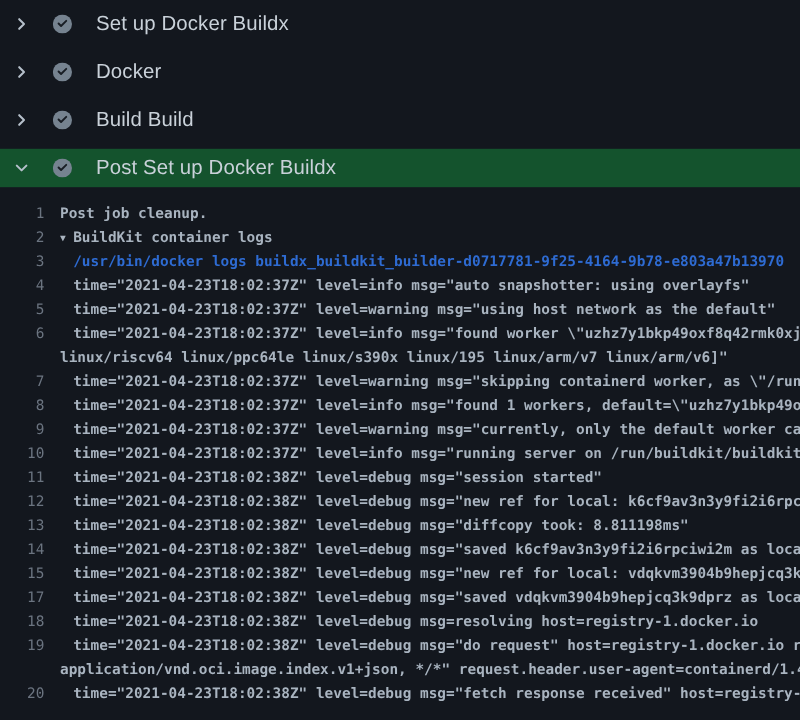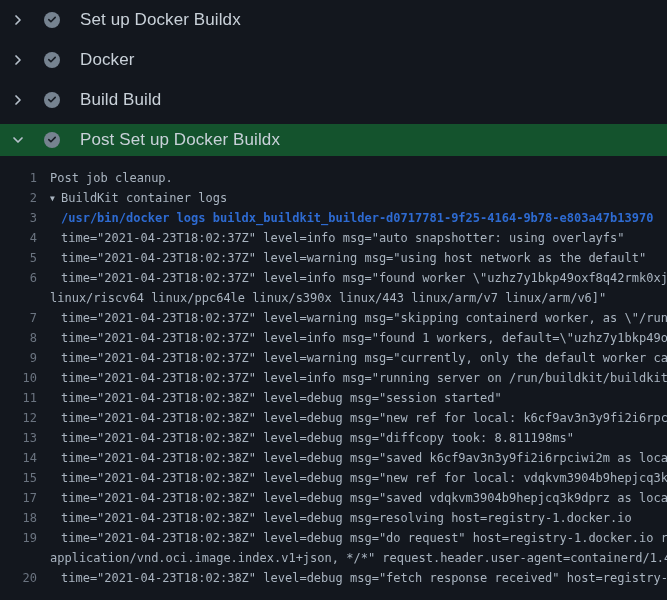--- a/index.html
+++ b/index.html
@@ -57,21 +57,21 @@
     overflow: hidden;
     width: 667px;
   }
   .line-num {
     width: 37px;
     flex: none;
     text-align: right;
     color: #6b7480;
     cursor: pointer;
   }
-  .row-content { padding-left: 13px; }
+  .row-content { padding-left: 13px; font-weight: bold; }
   .row-content.indent-1 { padding-left: 24px; }
   .row-content.command { color: #2e6bd2; font-weight: bold; }
   .group-toggle {
     display: inline-block;
     font-size: 8px;
     width: 11px;
     color: #a9b4c0;
     cursor: pointer;
     vertical-align: middle;
   }
@@ -166,21 +166,21 @@
     <span class="row-content indent-1">time="2021-04-23T18:02:37Z" level=warning msg="using host network as the default"</span>
   </div>
 
   <div class="log-row">
     <span class="line-num">6</span>
     <span class="row-content indent-1">time="2021-04-23T18:02:37Z" level=info msg="found worker \"uzhz7y1bkp49oxf8q42rmk0xjd\"</span>
   </div>
 
   <div class="log-row">
     <span class="line-num"></span>
-    <span class="row-content indent-0">linux/riscv64 linux/ppc64le linux/s390x linux/443 linux/arm/v7 linux/arm/v6]"</span>
+    <span class="row-content indent-0">linux/riscv64 linux/ppc64le linux/s390x linux/195 linux/arm/v7 linux/arm/v6]"</span>
   </div>
 
   <div class="log-row">
     <span class="line-num">7</span>
     <span class="row-content indent-1">time="2021-04-23T18:02:37Z" level=warning msg="skipping containerd worker, as \"/run</span>
   </div>
 
   <div class="log-row">
     <span class="line-num">8</span>
     <span class="row-content indent-1">time="2021-04-23T18:02:37Z" level=info msg="found 1 workers, default=\"uzhz7y1bkp49oxf8</span>

